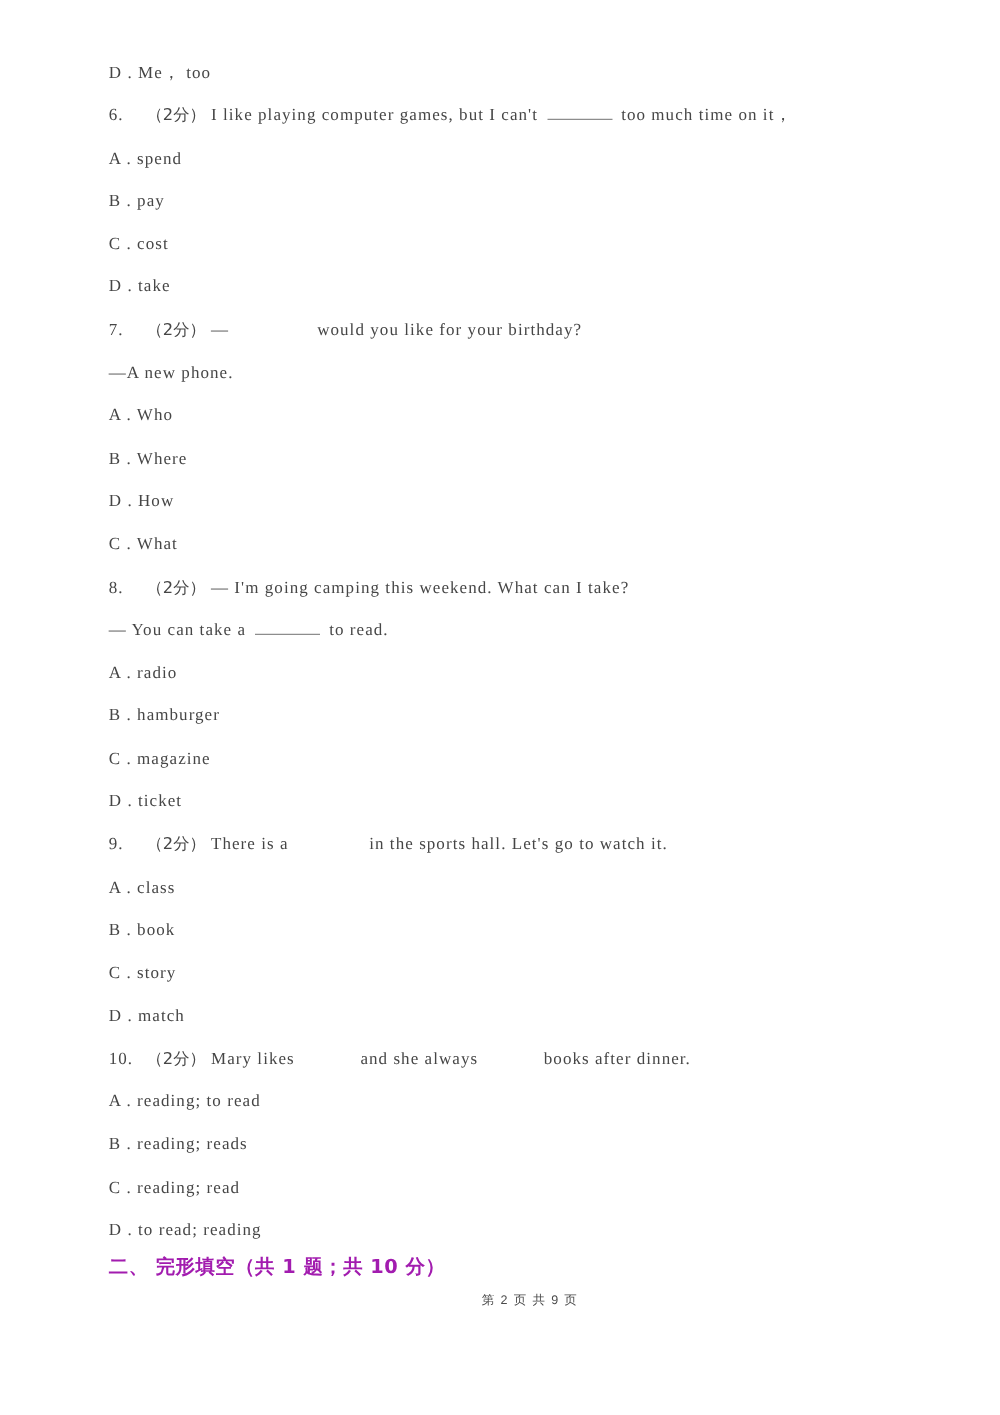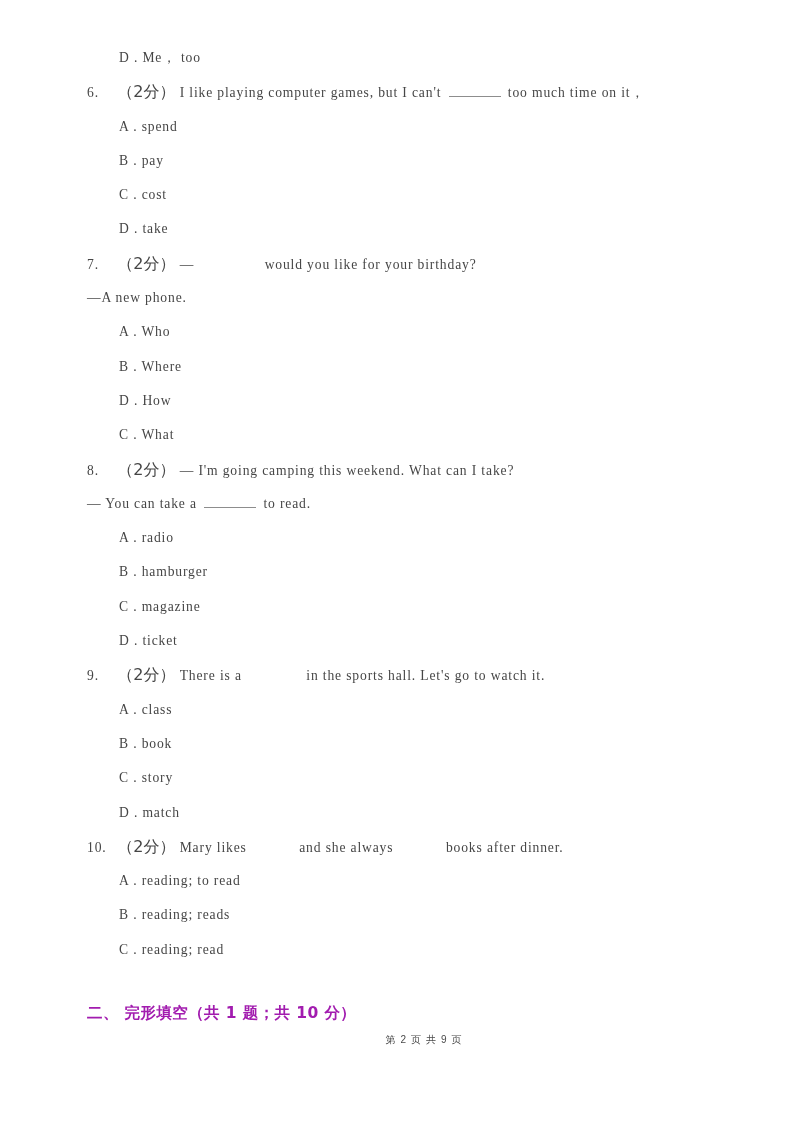--- a/index.html
+++ b/index.html
@@ -32,25 +32,24 @@
   .line {
     height: 34.3px;
     line-height: 34.3px;
     font-size: 13.6px;
     letter-spacing: 0.85px;
     white-space: nowrap;
     color: #464646;
   }
   .line.opt {
     font-size: 13.6px;
-    margin-left: 32px;
   }
   .cn {
     font-family: "DejaVu Sans", "Liberation Sans", sans-serif;
-    font-size: 16px;
+    font-size: 13px;
     letter-spacing: 0px;
   }
   .qnum {
     display: inline-block;
     min-width: 26px;
   }
   .optlabel {
     display: inline-block;
   }
   
@@ -222,19 +221,23 @@
       <span>reading; to read</span>
     </div>
     <div class="line opt">
       <span class="optlabel">B .</span>
       <span>reading; reads</span>
     </div>
     <div class="line opt">
       <span class="optlabel">C .</span>
       <span>reading; read</span>
     </div>
+    <div class="line opt">
+      <span class="optlabel">D .</span>
+      <span>to read; reading</span>
+    </div>
 
   </div>
 
   <div class="section-heading">二、 完形填空（共 1 题；共 10 分）</div>
 
   <div class="footer">第 2 页 共 9 页</div>
 </div>
 
 </body></html>

